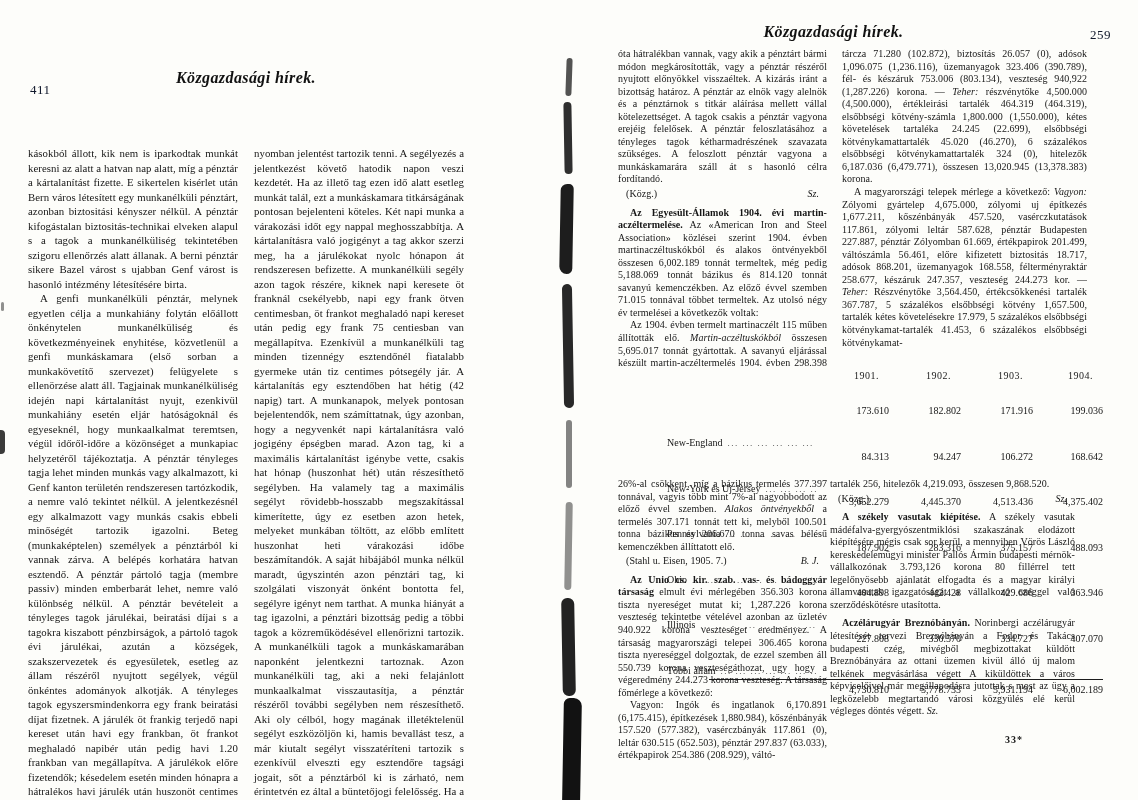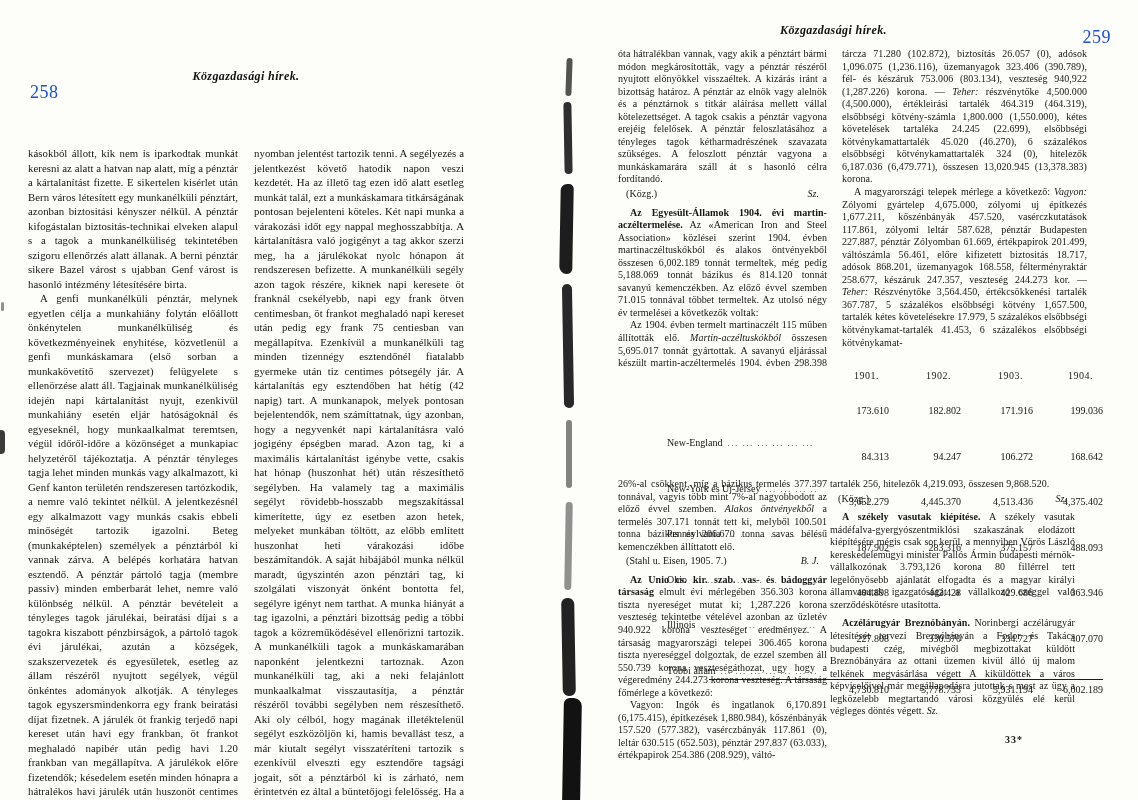--- a/index.html
+++ b/index.html
@@ -8,26 +8,26 @@
     background:#fdfdfa; color:#151515;
     font-family:"Liberation Serif","DejaVu Serif",serif;
     -webkit-font-smoothing:antialiased;
   }
   .page { position:absolute; top:0; height:800px; }
   #page-left  { left:0;   width:569px; }
   #page-right { left:569px; width:569px; }
 
   .running-title {
     position:absolute; text-align:center;
-    font-style:italic; font-weight:bold; font-size:12px; letter-spacing:.4px;
+    font-style:italic; font-weight:bold; font-size:16px; letter-spacing:.4px;
     color:#111;
   }
   #page-left  .running-title { top:69px; left:28px; width:436px; }
   #page-right .running-title { top:23px; left:30px; width:469px; }
-  .page-num { position:absolute; font-size:18px; letter-spacing:.5px; color:#1d4ed8; }
+  .page-num { position:absolute; font-size:13px; letter-spacing:.5px; color:#0f172a; }
   #page-left  .page-num { top:82px; left:30px; }
   #page-right .page-num { top:27px; right:27px; }
 
   
   .cols { position:absolute; display:flex; }
   #left-cols  { top:146px; left:28px; width:436px; gap:16px; }
   #right-top  { top:48px;  left:49px; width:469px; gap:15px; height:322px; overflow:hidden; }
   #right-bottom { top:478px; left:49px; width:469px; gap:3px; height:320px; overflow:hidden; }
   .lcol { width:210px; }
   .rcol1 { width:209px; }
@@ -58,21 +58,21 @@
 
   .footnote { margin-top:16px; text-align:right; padding-right:52px; font-weight:bold; font-size:10px; letter-spacing:1px; }
 
   
   .ink { position:absolute; background:#0a0a0a; }
 </style>
 </head>
 <body>
 
 <div class="page" id="page-left">
-  <div class="page-num">258</div>
+  <div class="page-num">411</div>
   <div class="running-title">Közgazdasági hírek.</div>
   <div class="cols" id="left-cols">
     <div class="lcol left-col">
         <p><span>kásokból állott, kik nem is iparkodtak munkát keresni az alatt a hatvan nap alatt, míg a pénztár a kártalanítást fizette. E sikertelen kisérlet után Bern város létesített egy munkanélküli pénztárt, azonban biztositási kényszer nélkül. A pénztár kifogástalan biztositás-technikai elveken alapul s a tagok a munkanélküliség tekintetében szigoru ellenőrzés alatt állanak. A berni pénztár sikere Bazel várost s ujabban Genf várost is hasonló intézmény létesítésére birta.</span></p>
         <p class="indent"><span>A genfi munkanélküli pénztár, melynek egyetlen célja a munkahiány folytán előállott önkénytelen munkanélküliség és következményeinek enyhitése, közvetlenül a genfi munkáskamara (első sorban a munkakövetítő szervezet) felügyelete s ellenörzése alatt áll. Tagjainak munkanélküliség idején napi kártalanítást nyujt, ezenkivül munkahiány esetén eljár hatóságoknál és egyeseknél, hogy munkaalkalmat teremtsen, végül időről-időre a közönséget a munkapiac helyzetéről tájékoztatja. A pénztár tényleges tagja lehet minden munkás vagy alkalmazott, ki Genf kanton területén rendszeresen tartózkodik, a nemre való tekintet nélkül. A jelentkezésnél egy alkalmazott vagy munkás csakis ebbeli minőségét tartozik igazolni. Beteg (munkaképtelen) személyek a pénztárból ki vannak zárva. A belépés korhatára hatvan esztendő. A pénztár pártoló tagja (membre passiv) minden emberbarát lehet, nemre való különbség nélkül. A pénztár bevételeit a tényleges tagok járulékai, beiratási díjai s a tagokra kiszabott pénzbirságok, a pártoló tagok évi járulékai, azután a községek, szakszervezetek és egyesületek, esetleg az állam részéről nyujtott segélyek, végül önkéntes adományok alkotják. A tényleges tagok egyszersmindenkorra egy frank beiratási díjat fizetnek. A járulék öt frankig terjedő napi kereset után havi egy frankban, öt frankot meghaladó napibér után pedig havi 1.20 frankban van megállapítva. A járulékok előre fizetendők; késedelem esetén minden hónapra a hátralékos havi járulék után huszonöt centimes pénzbirság fizetendő. A pártoló tagok járuléka tetszés szerinti összegben fizethető, de az öt franknál csekélyebb nem lehet s egyszerre, legfeljebb két részletben esedékes. A pénztárt egy tizenegy tagból álló bizottság igazgatja. E bizottságot egy elnök, egy alelnök, egy pénztáros, hat pénzbeszedő, egy titkár s ennek helyettese alkotja. A bizottság tagja csak az lehet, ki Genf városában lakik. Az elnököt és pénztárnokot a munkáskamara igazgató bizottsága jelöli ki. A többi kilencz tag közül hatot a szakszervezeteknek és munkásegyesületeknek a pénztár kebelébe tartozó tagjai, hármat pedig a pénztár szervezetlen tegjai választanak.</span></p>
       </div>
     <div class="lcol left-col">
         <p><span>nyomban jelentést tartozik tenni. A segélyezés a jelentkezést követő hatodik napon veszi kezdetét. Ha az illető tag ezen idő alatt esetleg munkát talál, ezt a munkáskamara titkárságának pontosan bejelenteni köteles. Két napi munka a várakozási időt egy nappal meghosszabbítja. A kártalanításra való jogigényt a tag akkor szerzi meg, ha a járulékokat nyolc hónapon át rendszeresen befizette. A munkanélküli segély azon tagok részére, kiknek napi keresete öt franknál csekélyebb, napi egy frank ötven centimesban, öt frankot meghaladó napi kereset után pedig egy frank 75 centiesban van megállapítva. Ezenkívül a munkanélküli tag minden tizennégy esztendőnél fiatalabb gyermeke után tiz centimes pótsegély jár. A kártalanítás egy esztendőben hat hétig (42 napig) tart. A munkanapok, melyek pontosan bejelentendők, nem számíttatnak, úgy azonban, hogy a negyvenkét napi kártalanításra való jogigény épségben marad. Azon tag, ki a maximális kártalanítást igénybe vette, csakis hat hónap (huszonhat hét) után részesíthető segélyben. Ha valamely tag a maximális segélyt rövidebb-hosszabb megszakítással kimerítette, úgy ez esetben azon hetek, melyeket munkában töltött, az előbb említett huszonhat heti várakozási időbe beszámítandók. A saját hibájából munka nélkül maradt, úgyszintén azon pénztári tag, ki szolgálati viszonyát önként bontotta fel, segélyre igényt nem tarthat. A munka hiányát a tag igazolni, a pénztári bizottság pedig a többi tagok a közreműködésével ellenőrizni tartozik. A munkanélküli tagok a munkáskamarában naponként jelentkezni tartoznak. Azon munkanélküli tag, aki a neki felajánlott munkaalkalmat visszautasítja, a pénztár részéről további segélyben nem részesíthető. Aki oly célból, hogy magának illetéktelenül segélyt eszközöljön ki, hamis bevallást tesz, a már kiutalt segélyt visszatéríteni tartozik s ezenkívül elveszti egy esztendőre tagsági jogait, sőt a pénztárból ki is zárható, nem érintetvén ez által a büntetőjogi felelősség. Ha a munkanélküli tag a munkanélküliség tartama alatt megbetegszik, úgy a pénztár részéről való segélyezés a betegség idejére felfüggesztetik. A munkanélküli segély minden hét péntekén este fizettetik ki a bizottság ellenőrzése mellett. A segélyezés körül felmerült vitás kérdéseket a bizottság dönti el; a határozat a közgyűléshez felebbezhető. Ha a munkanélküli tagok száma a biztositott összes tagok számának 25%-át meghaladja, a pénztár bizottsága rendkívüli közgyűlést tartozik a helyzet megbeszélése végett összehívni. Pótjárulékok csak az esetbeu vethetők ki, ha a munkában álló tagok két harmadrésze ehhez hozzájárul. A tagok a pénztárból csak minden negyedév végén léphetnek ki. A pénztárból kizárhatók azon tagok, akik járulékaikkal három hónapnál hosszabb idő</span></p>
       </div>
   </div>

